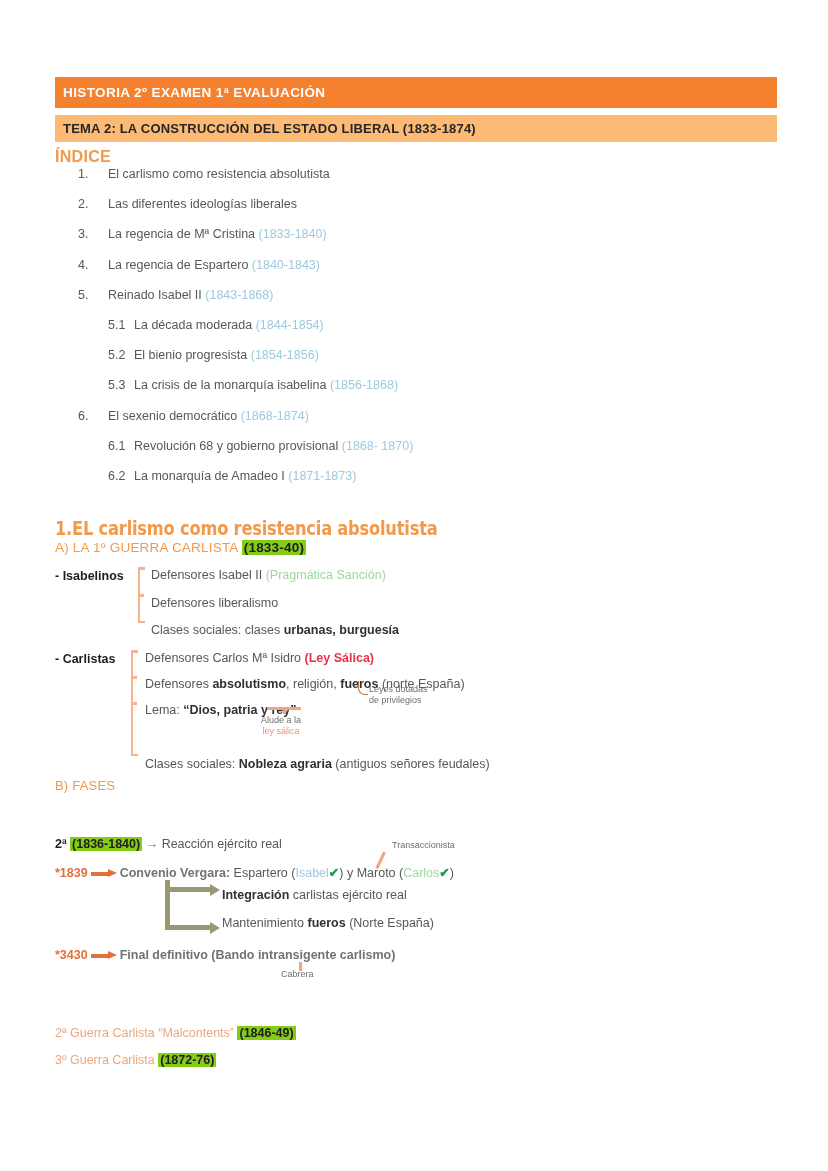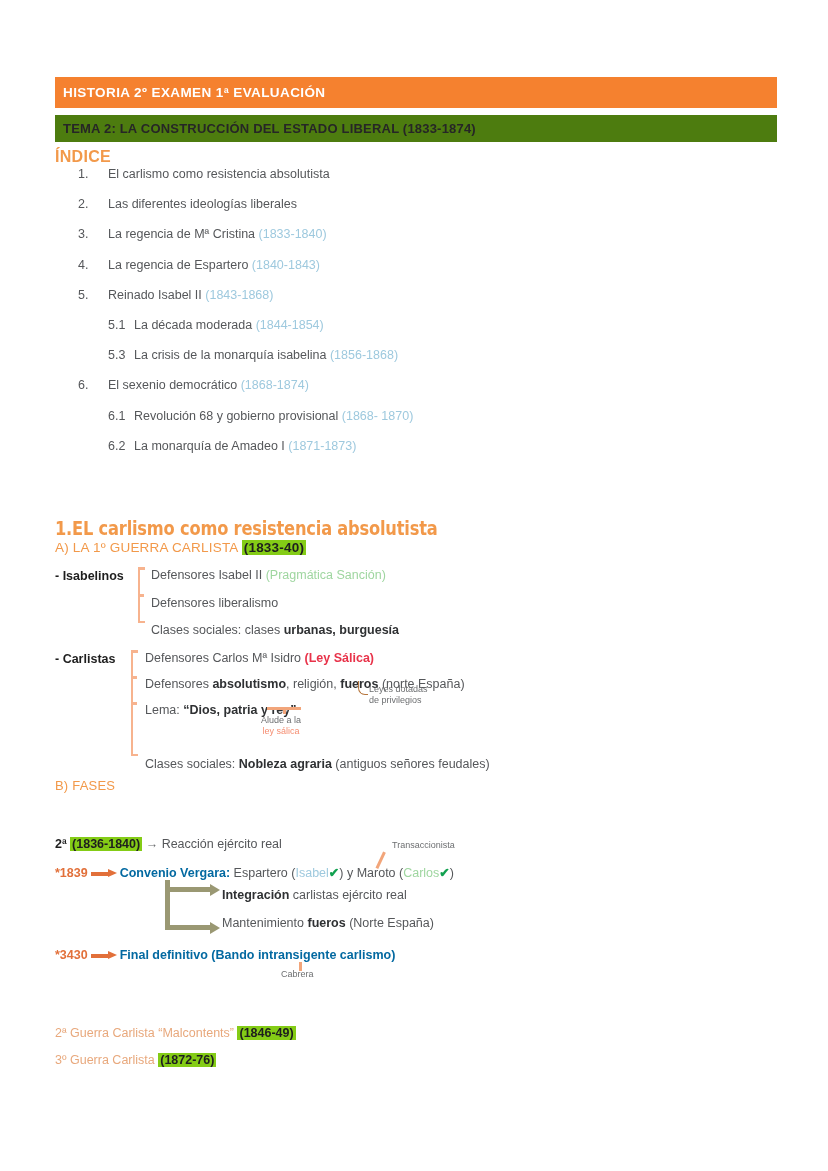--- a/index.html
+++ b/index.html
@@ -36,21 +36,21 @@
     color: #ffffff;
     font-size: 13.5px;
     font-weight: bold;
     letter-spacing: 0.4px;
     padding-left: 8px;
   }
   .subtitle-bar {
     position: absolute;
     left: 55px; top: 103px;
     width: 722px; height: 27px;
-    background: #4d7c0f;
+    background: #fdba74;
     display: flex;
     align-items: center;
   }
   .subtitle-bar-text {
     color: #262626;
     font-size: 13px;
     font-weight: bold;
     letter-spacing: 0.2px;
     padding-left: 8px;
   }
@@ -214,21 +214,21 @@
     background: #E2703A;
   }
   .thick-arrow .head {
     position: absolute;
     right: 0; top: -1px;
     width: 0; height: 0;
     border-top: 4.5px solid transparent;
     border-bottom: 4.5px solid transparent;
     border-left: 9px solid #E2703A;
   }
-  .bold-dark { color: #0369a1; font-weight: bold; }
+  .bold-dark { color: #737373; font-weight: bold; }
 
   
   .olive-wrap { position: absolute; }
   .olive-v {
     position: absolute;
     left: 0; top: 0;
     width: 5px;
     background: #9A9873;
   }
   .olive-h {
@@ -290,20 +290,25 @@
     </div>
     <div class="toc-item lvl1">
       <span class="toc-num">5.</span>
       <span class="toc-label">Reinado Isabel II </span>
       <span class="dt">(1843-1868)</span>
     </div>
     <div class="toc-item lvl2">
       <span class="toc-num">5.1</span>
       <span class="toc-label">La década moderada </span>
       <span class="dt">(1844-1854)</span>
+    </div>
+    <div class="toc-item lvl2">
+      <span class="toc-num">5.2</span>
+      <span class="toc-label">El bienio progresista </span>
+      <span class="dt">(1854-1856)</span>
     </div>
     <div class="toc-item lvl2">
       <span class="toc-num">5.3</span>
       <span class="toc-label">La crisis de la monarquía isabelina </span>
       <span class="dt">(1856-1868)</span>
     </div>
     <div class="toc-item lvl1">
       <span class="toc-num">6.</span>
       <span class="toc-label">El sexenio democrático </span>
       <span class="dt">(1868-1874)</span>

